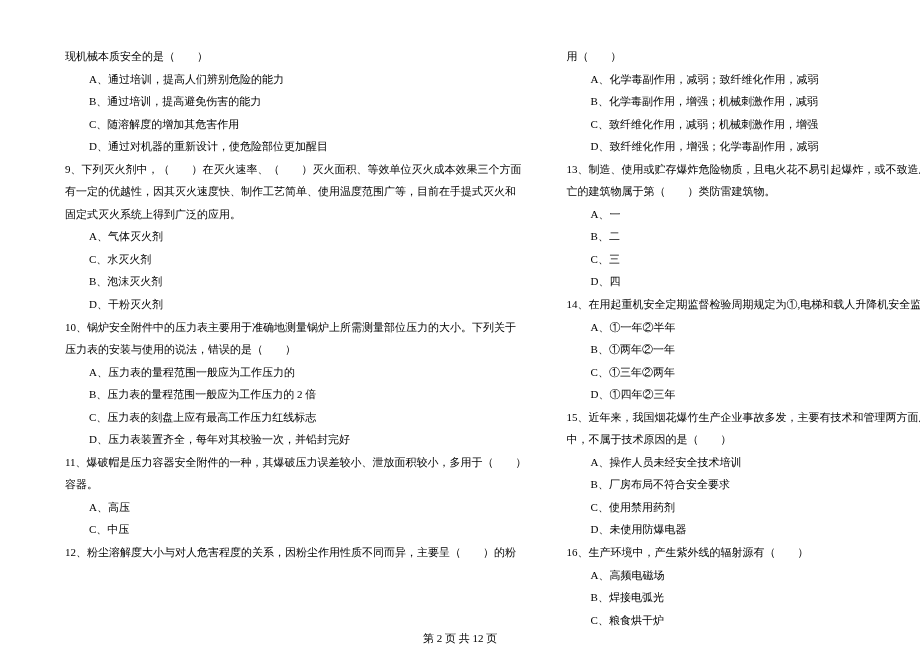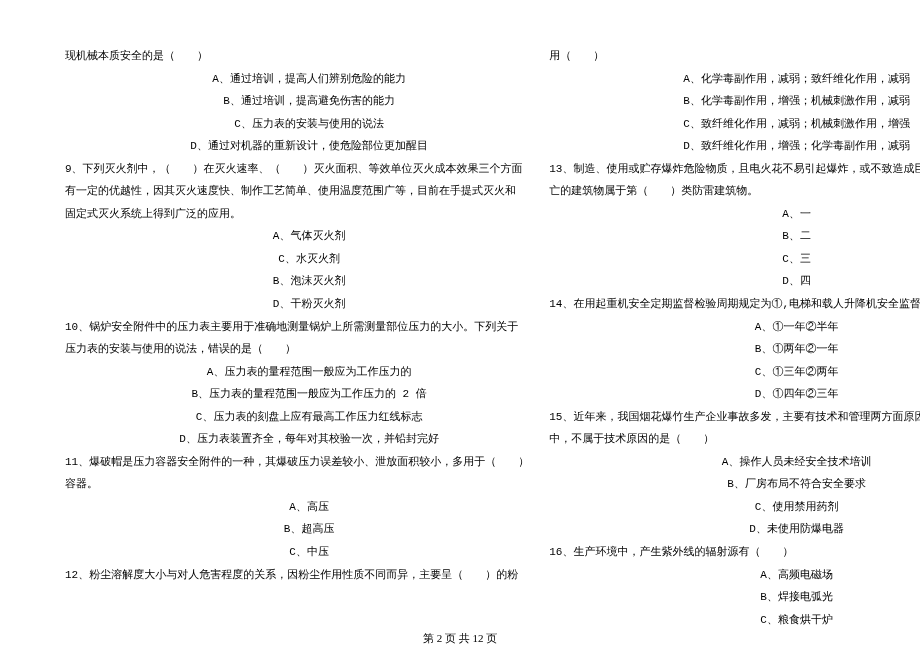--- a/index.html
+++ b/index.html
@@ -10,68 +10,65 @@
       font-family: "SimSun", "宋体", serif;
       font-size: 11px;
       color: #000;
       display: flex;
       flex-direction: column;
       position: relative;
     }
     .columns {
       display: flex;
       padding: 45px 45px 0 65px;
-      gap: 20px;
+      gap: 40px;
       flex: 1;
-      font-family: Liberation Mono, monospace;
     }
     .col {
       flex: 1;
       line-height: 2.05;
     }
     .q, .opt, .line {
       white-space: nowrap;
     }
     .opt {
       padding-left: 24px;
-      text-align: center;
     }
     .footer {
       text-align: center;
       font-size: 11px;
       padding-bottom: 8px;
     }
   </style>
 </head>
 <body>
 
 <div class="columns">
   <div class="col">
     <div class="line">现机械本质安全的是（　　）</div>
     <div class="opt">A、通过培训，提高人们辨别危险的能力</div>
     <div class="opt">B、通过培训，提高避免伤害的能力</div>
-    <div class="opt">C、压力表的安装与使用的说法</div>
+    <div class="opt">C、随溶解度的增加其危害作用</div>
     <div class="opt">D、通过对机器的重新设计，使危险部位更加醒目</div>
     <div class="line">9、下列灭火剂中，（　　）在灭火速率、（　　）灭火面积、等效单位灭火成本效果三个方面</div>
     <div class="line">有一定的优越性，因其灭火速度快、制作工艺简单、使用温度范围广等，目前在手提式灭火和</div>
     <div class="line">固定式灭火系统上得到广泛的应用。</div>
     <div class="opt">A、气体灭火剂</div>
     <div class="opt">C、水灭火剂</div>
     <div class="opt">B、泡沫灭火剂</div>
     <div class="opt">D、干粉灭火剂</div>
     <div class="line">10、锅炉安全附件中的压力表主要用于准确地测量锅炉上所需测量部位压力的大小。下列关于</div>
     <div class="line">压力表的安装与使用的说法，错误的是（　　）</div>
     <div class="opt">A、压力表的量程范围一般应为工作压力的</div>
     <div class="opt">B、压力表的量程范围一般应为工作压力的 2 倍</div>
     <div class="opt">C、压力表的刻盘上应有最高工作压力红线标志</div>
     <div class="opt">D、压力表装置齐全，每年对其校验一次，并铅封完好</div>
     <div class="line">11、爆破帽是压力容器安全附件的一种，其爆破压力误差较小、泄放面积较小，多用于（　　）</div>
     <div class="line">容器。</div>
     <div class="opt">A、高压</div>
-    <div class="opt">B、超高压</div>
     <div class="opt">C、中压</div>
     <div class="line">12、粉尘溶解度大小与对人危害程度的关系，因粉尘作用性质不同而异，主要呈（　　）的粉</div>
   </div>
 
   <div class="col">
     <div class="line">用（　　）</div>
     <div class="opt">A、化学毒副作用，减弱；致纤维化作用，减弱</div>
     <div class="opt">B、化学毒副作用，增强；机械刺激作用，减弱</div>
     <div class="opt">C、致纤维化作用，减弱；机械刺激作用，增强</div>
     <div class="opt">D、致纤维化作用，增强；化学毒副作用，减弱</div>

